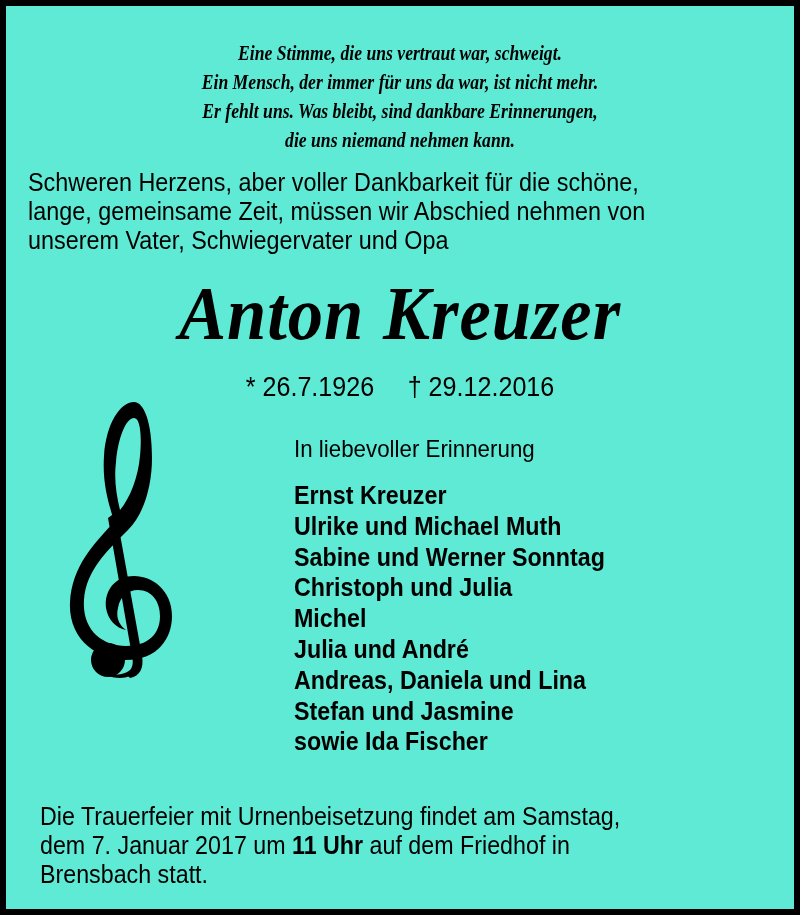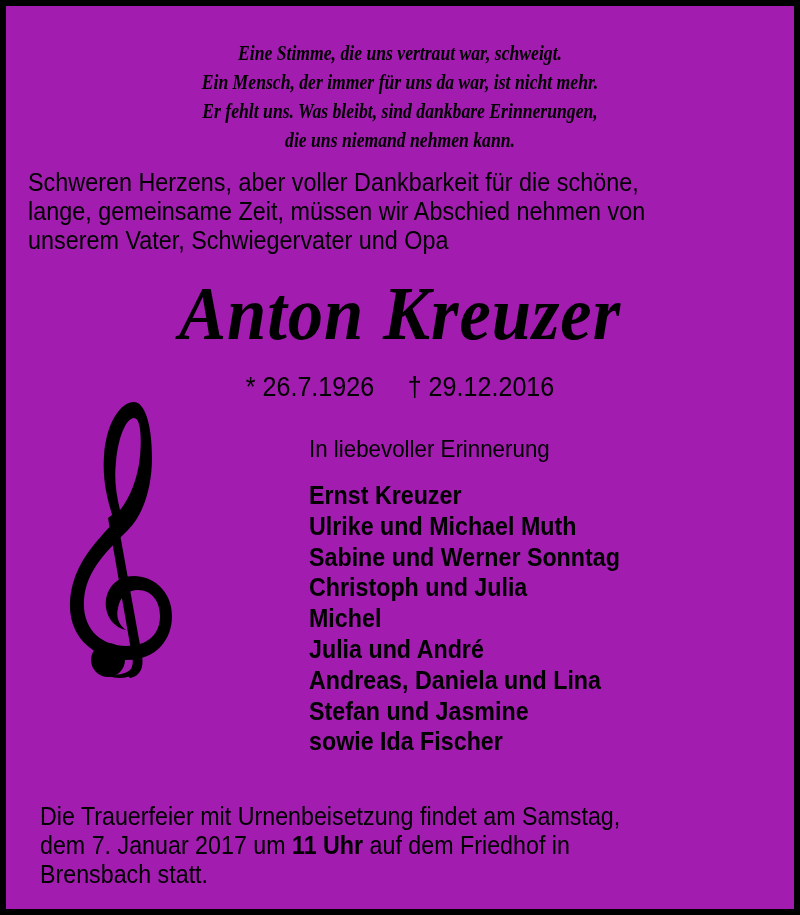--- a/index.html
+++ b/index.html
@@ -1,21 +1,21 @@
 <!DOCTYPE html>
 <html><head>
   <meta charset="utf-8">
   <style>
     html, body { margin: 0; padding: 0; background: #fff; }
     .page {
       position: relative;
       width: 800px; height: 915px;
       box-sizing: border-box;
       border: 6px solid #000;
-      background: #a21caf;
+      background: #5eead4;
       color: #000;
       overflow: hidden;
     }
     .poem {
       position: absolute; left: 0; right: 0; top: 33px;
       text-align: center;
       font-family: "Liberation Serif", serif;
       font-style: italic; font-weight: bold;
       font-size: 21px; line-height: 29px;
       transform: scaleX(0.84);
@@ -44,21 +44,21 @@
       font-size: 27px; line-height: 36px;
       transform: scaleX(0.93);
     }
     .dates span { display: inline-block; }
     .dates .gap { width: 36px; }
     .clef {
       position: absolute; left: 58px; top: 388px;
       width: 112px; height: 290px;
     }
     .family {
-      position: absolute; left: 303px; top: 428px; width: 480px;
+      position: absolute; left: 288px; top: 428px; width: 480px;
       font-family: "Liberation Sans", sans-serif;
     }
     .family .lead {
       font-size: 24px; line-height: 30px;
       transform: scaleX(0.93); transform-origin: left top;
       white-space: nowrap;
     }
     .family ul {
       list-style: none; margin: 16px 0 0 0; padding: 0;
       transform: scaleX(0.93); transform-origin: left top;

